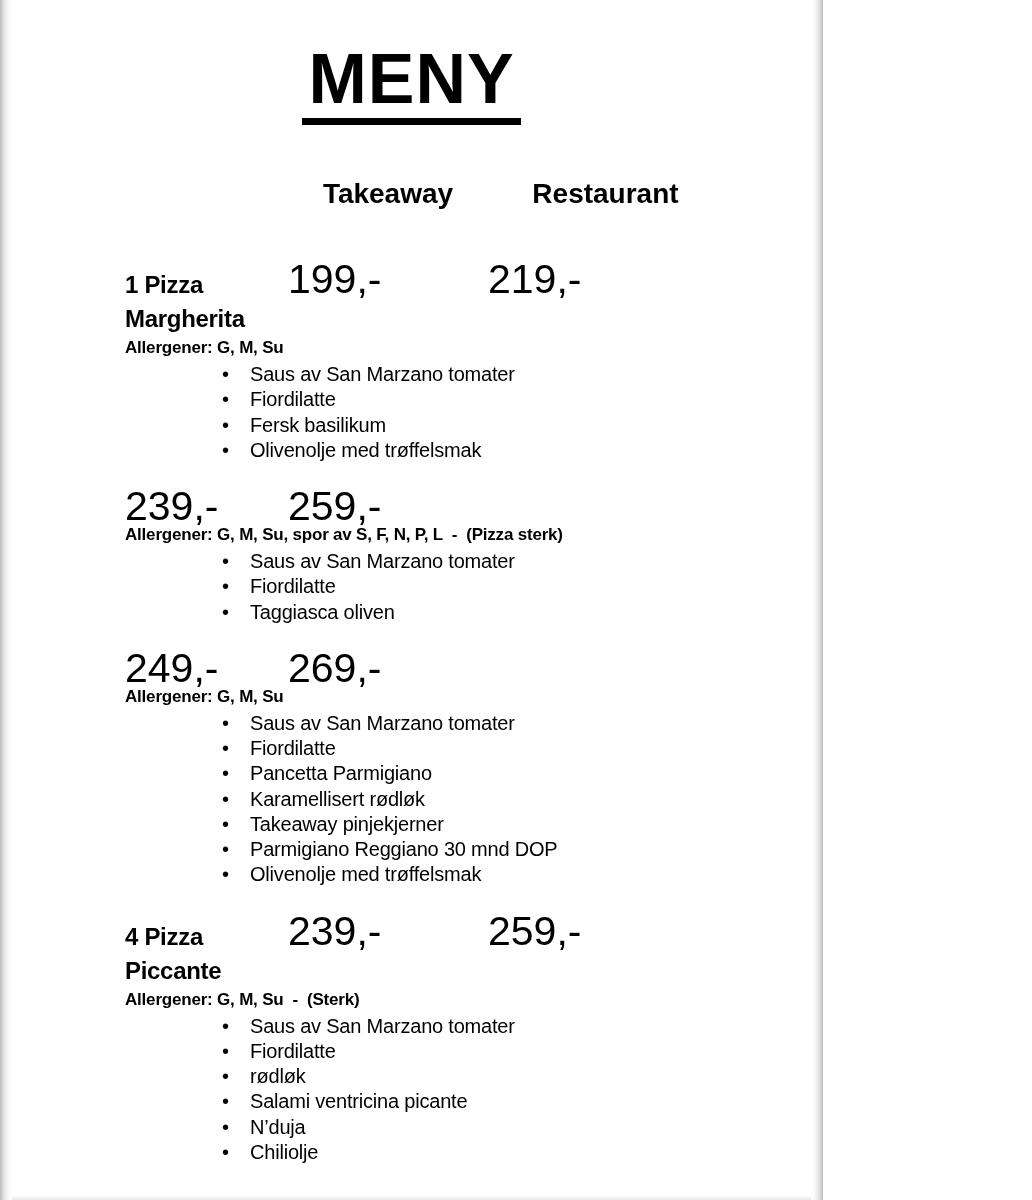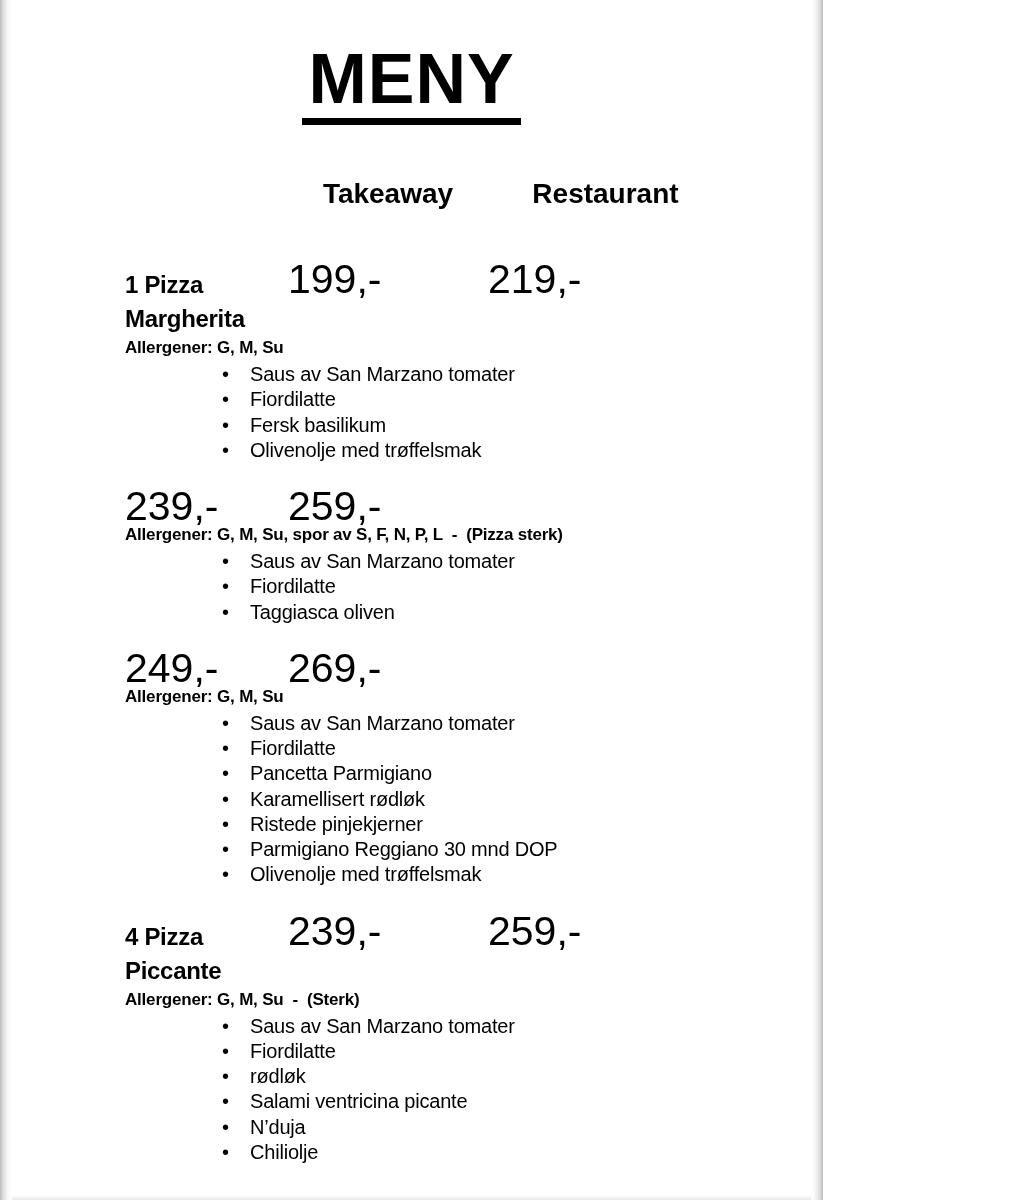--- a/index.html
+++ b/index.html
@@ -143,21 +143,21 @@
       <div class="row">
         <div class="price">249,-</div>
         <div class="price">269,-</div>
       </div>
       <div class="allergens">Allergener: G, M, Su</div>
       <ul class="ingredients">
         <li>Saus av San Marzano tomater</li>
         <li>Fiordilatte</li>
         <li>Pancetta Parmigiano</li>
         <li>Karamellisert rødløk</li>
-        <li>Ristede pinjekjerner</li>
+        <li>Takeaway pinjekjerner</li>
         <li>Parmigiano Reggiano 30 mnd DOP</li>
         <li>Olivenolje med trøffelsmak</li>
       </ul>
     </section>
 
     <section class="item">
       <div class="row">
         <div class="item-name">4 Pizza Piccante</div>
         <div class="price">239,-</div>
         <div class="price">259,-</div>

